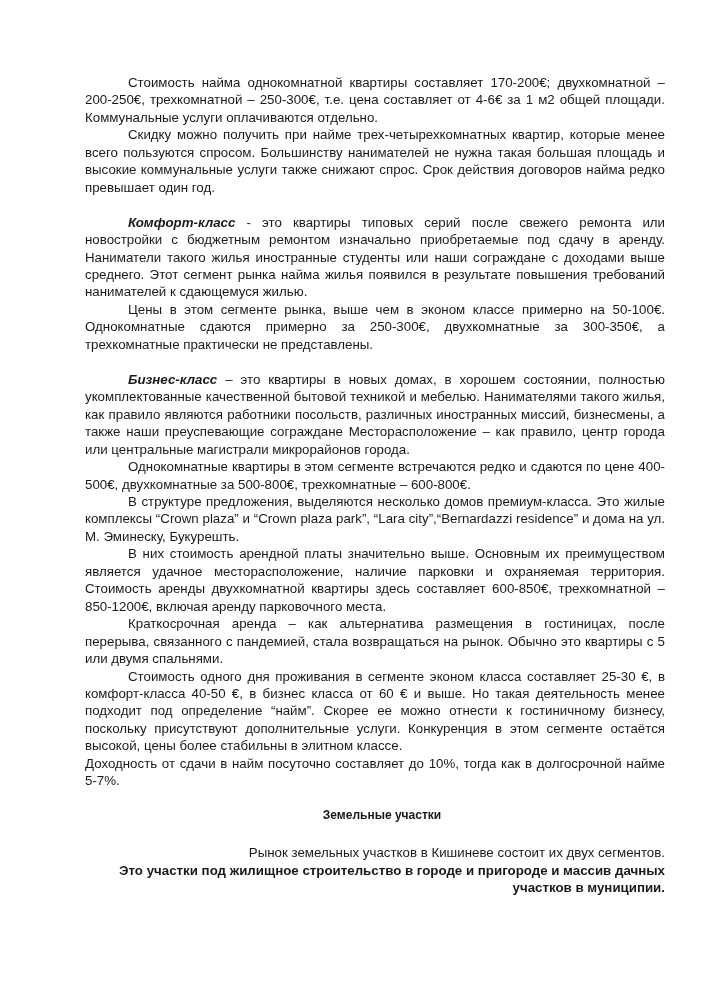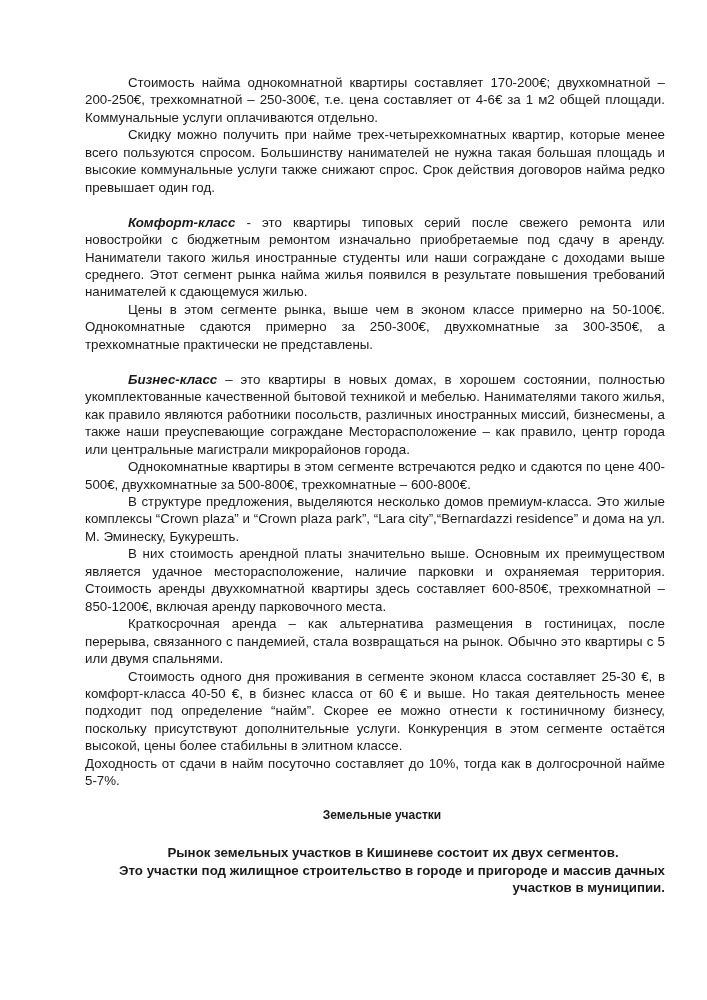--- a/index.html
+++ b/index.html
@@ -13,21 +13,21 @@
   .p.noindent { text-indent: 0; }
   .p.left { text-align: right; font-weight: bold; }
   .gap { height: 17.5px; }
   .b { font-weight: bold; font-style: italic; }
   .heading {
     margin: 0; text-align: center; font-weight: bold; font-size: 12px;
     padding-left: 14px;
   }
   .gap-h1 { height: 17px; }
   .gap-h2 { height: 20px; }
-  .p.ind2 { text-indent: 36px; text-align: center; font-weight: bold; }
+  .p.ind2 { text-indent: 36px; text-align: right; }
 </style>
 </head>
 <body>
 
 <div class="page">
   <p class="p">Стоимость найма однокомнатной квартиры составляет 170-200€; двухкомнатной – 200-250€, трехкомнатной – 250-300€, т.е. цена составляет от 4-6€ за 1 м2 общей площади. Коммунальные услуги оплачиваются отдельно.</p>
   <p class="p">Скидку можно получить при найме трех-четырехкомнатных квартир, которые менее всего пользуются спросом. Большинству нанимателей не нужна такая большая площадь и высокие коммунальные услуги также снижают спрос. Срок действия договоров найма редко превышает один год.</p>
 
   <div class="gap"></div>
 

